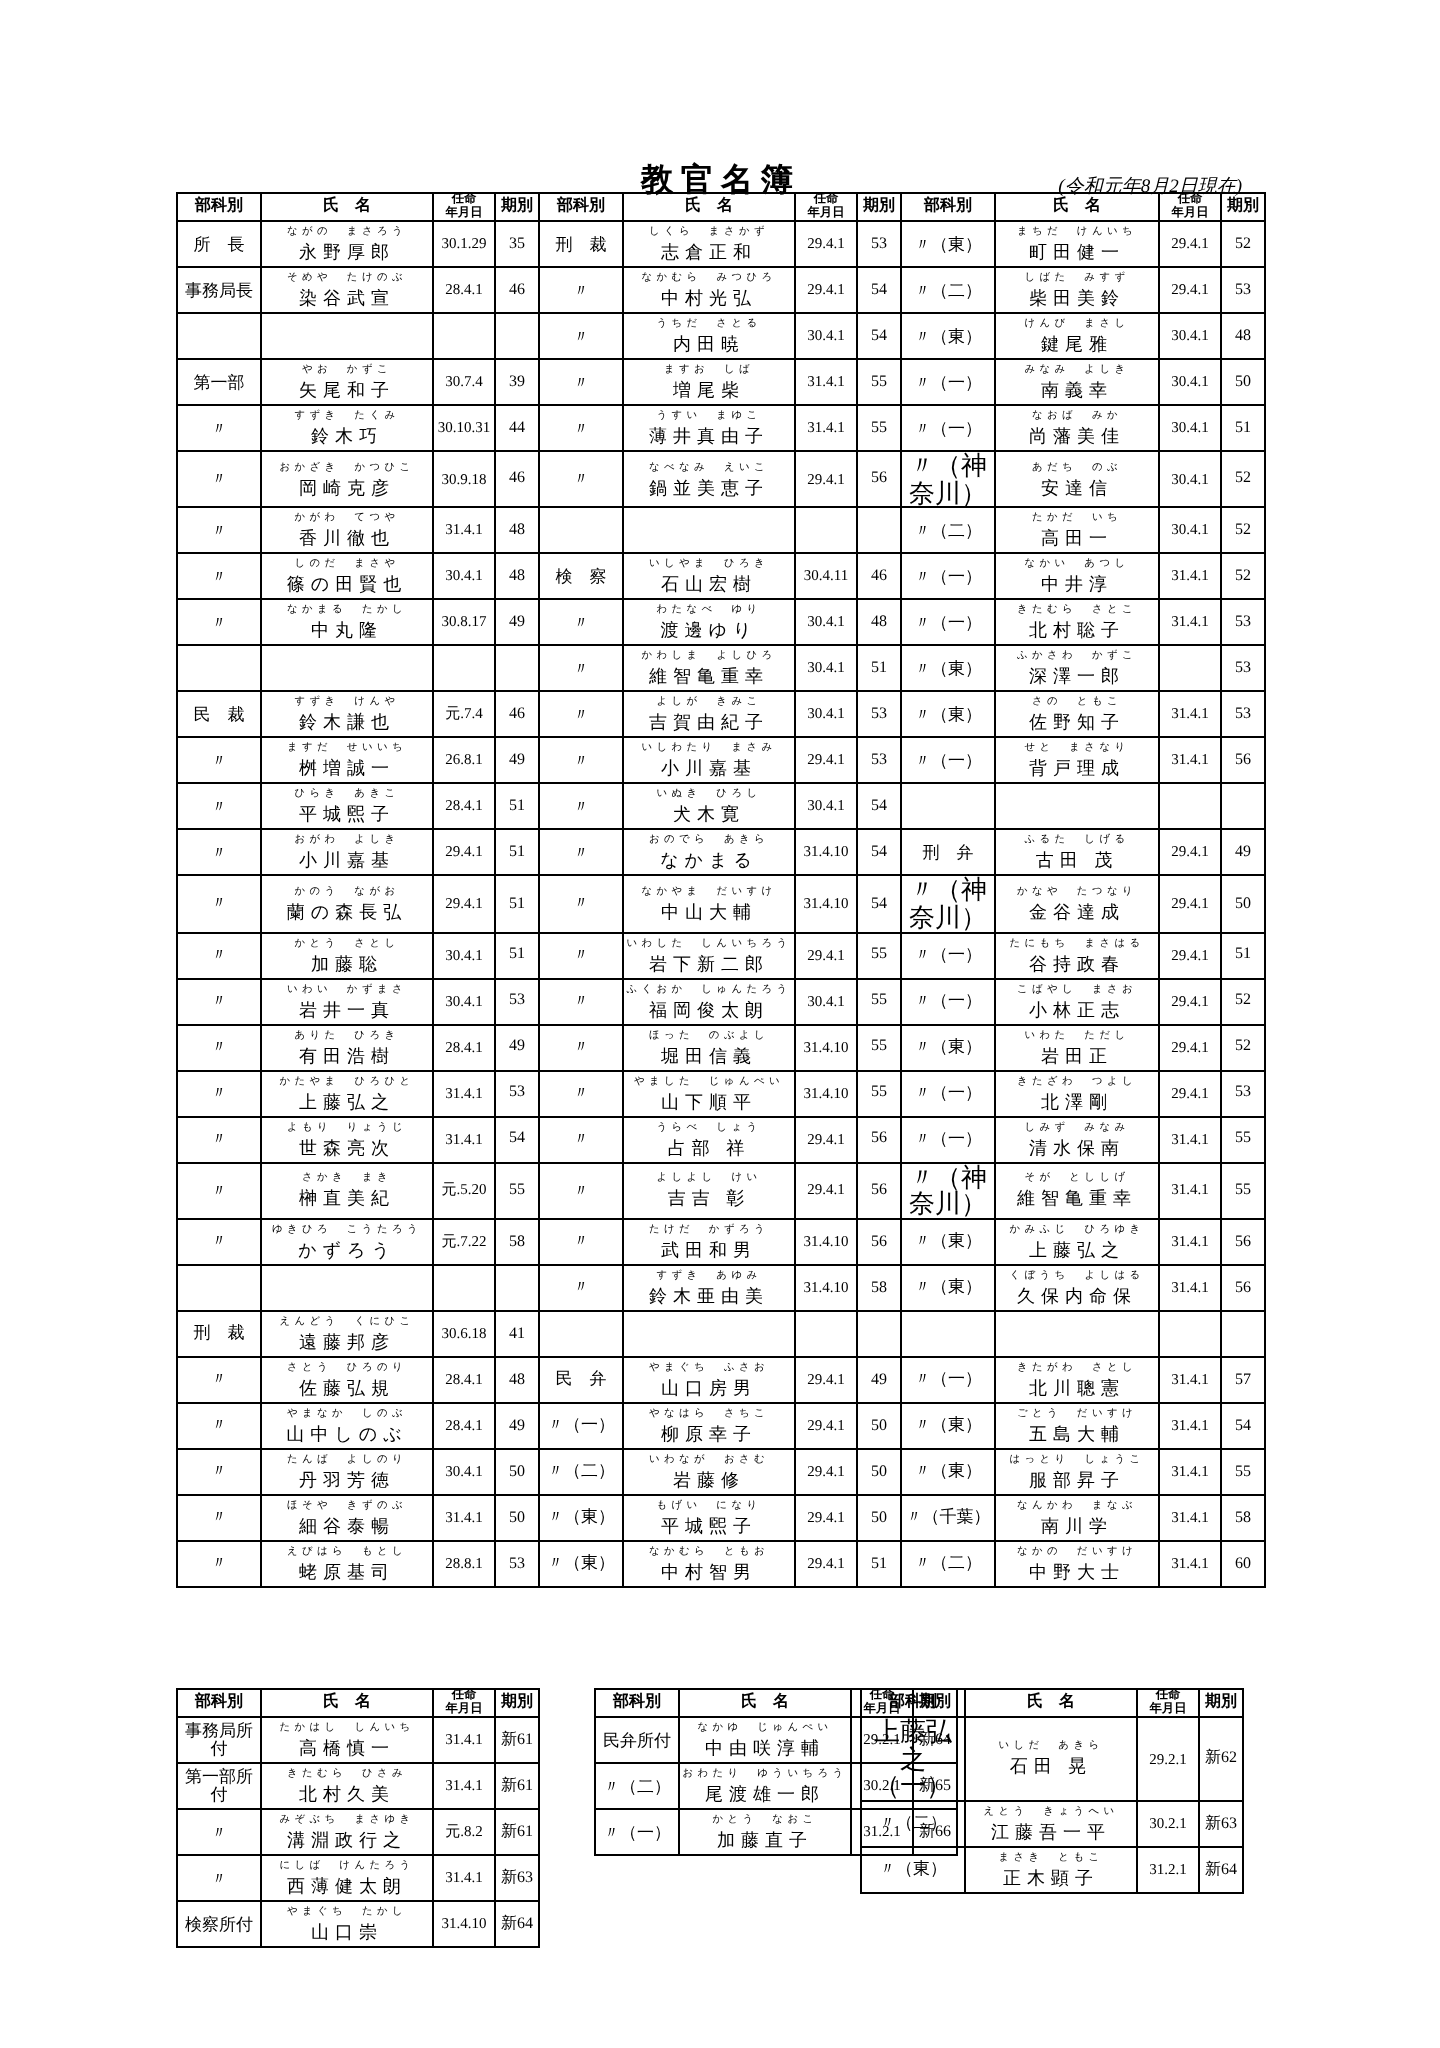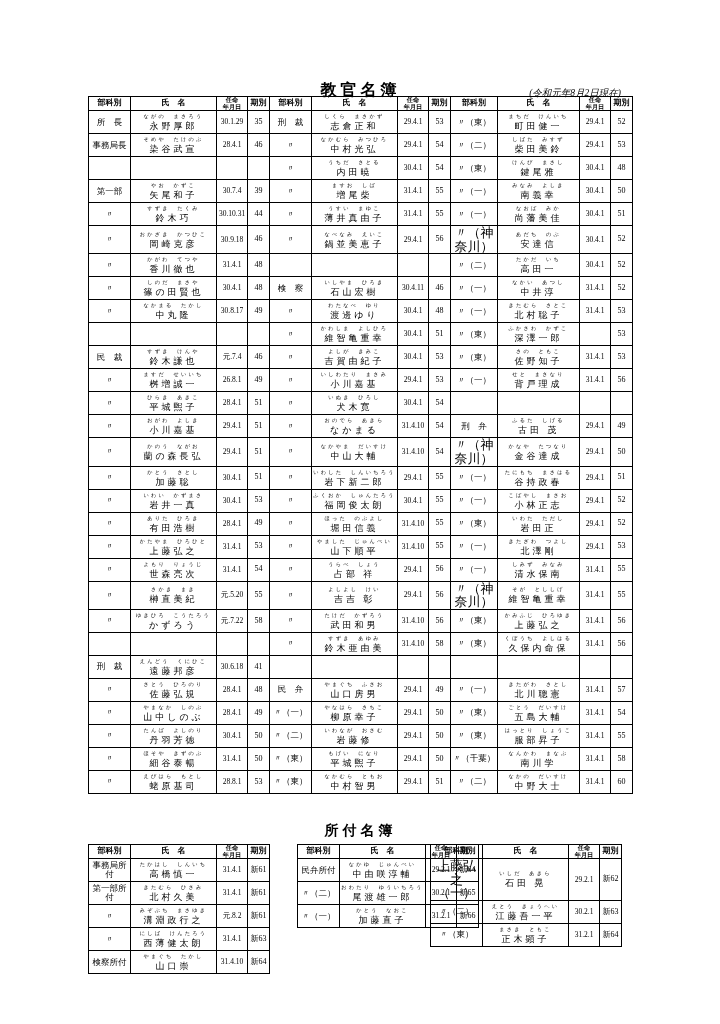--- a/index.html
+++ b/index.html
@@ -781,21 +781,20 @@
           <td class="name-cell">
             <span class="furi">なかの　だいすけ</span>
             <span class="kanji">中野大士</span>
           </td>
           <td class="date">31.4.1</td>
           <td class="num">60</td>
         </tr>
       </tbody>
   </table>
 
-  <div class="title2">所付名簿</div>
 
   <table class="grid" id="t-sub1">
     <colgroup>
       <col style="width:42px">
         <col style="width:86px">
         <col style="width:31px">
         <col style="width:22px">
     </colgroup>
     <tbody id="sub1-body">
         <tr class="hdr">

